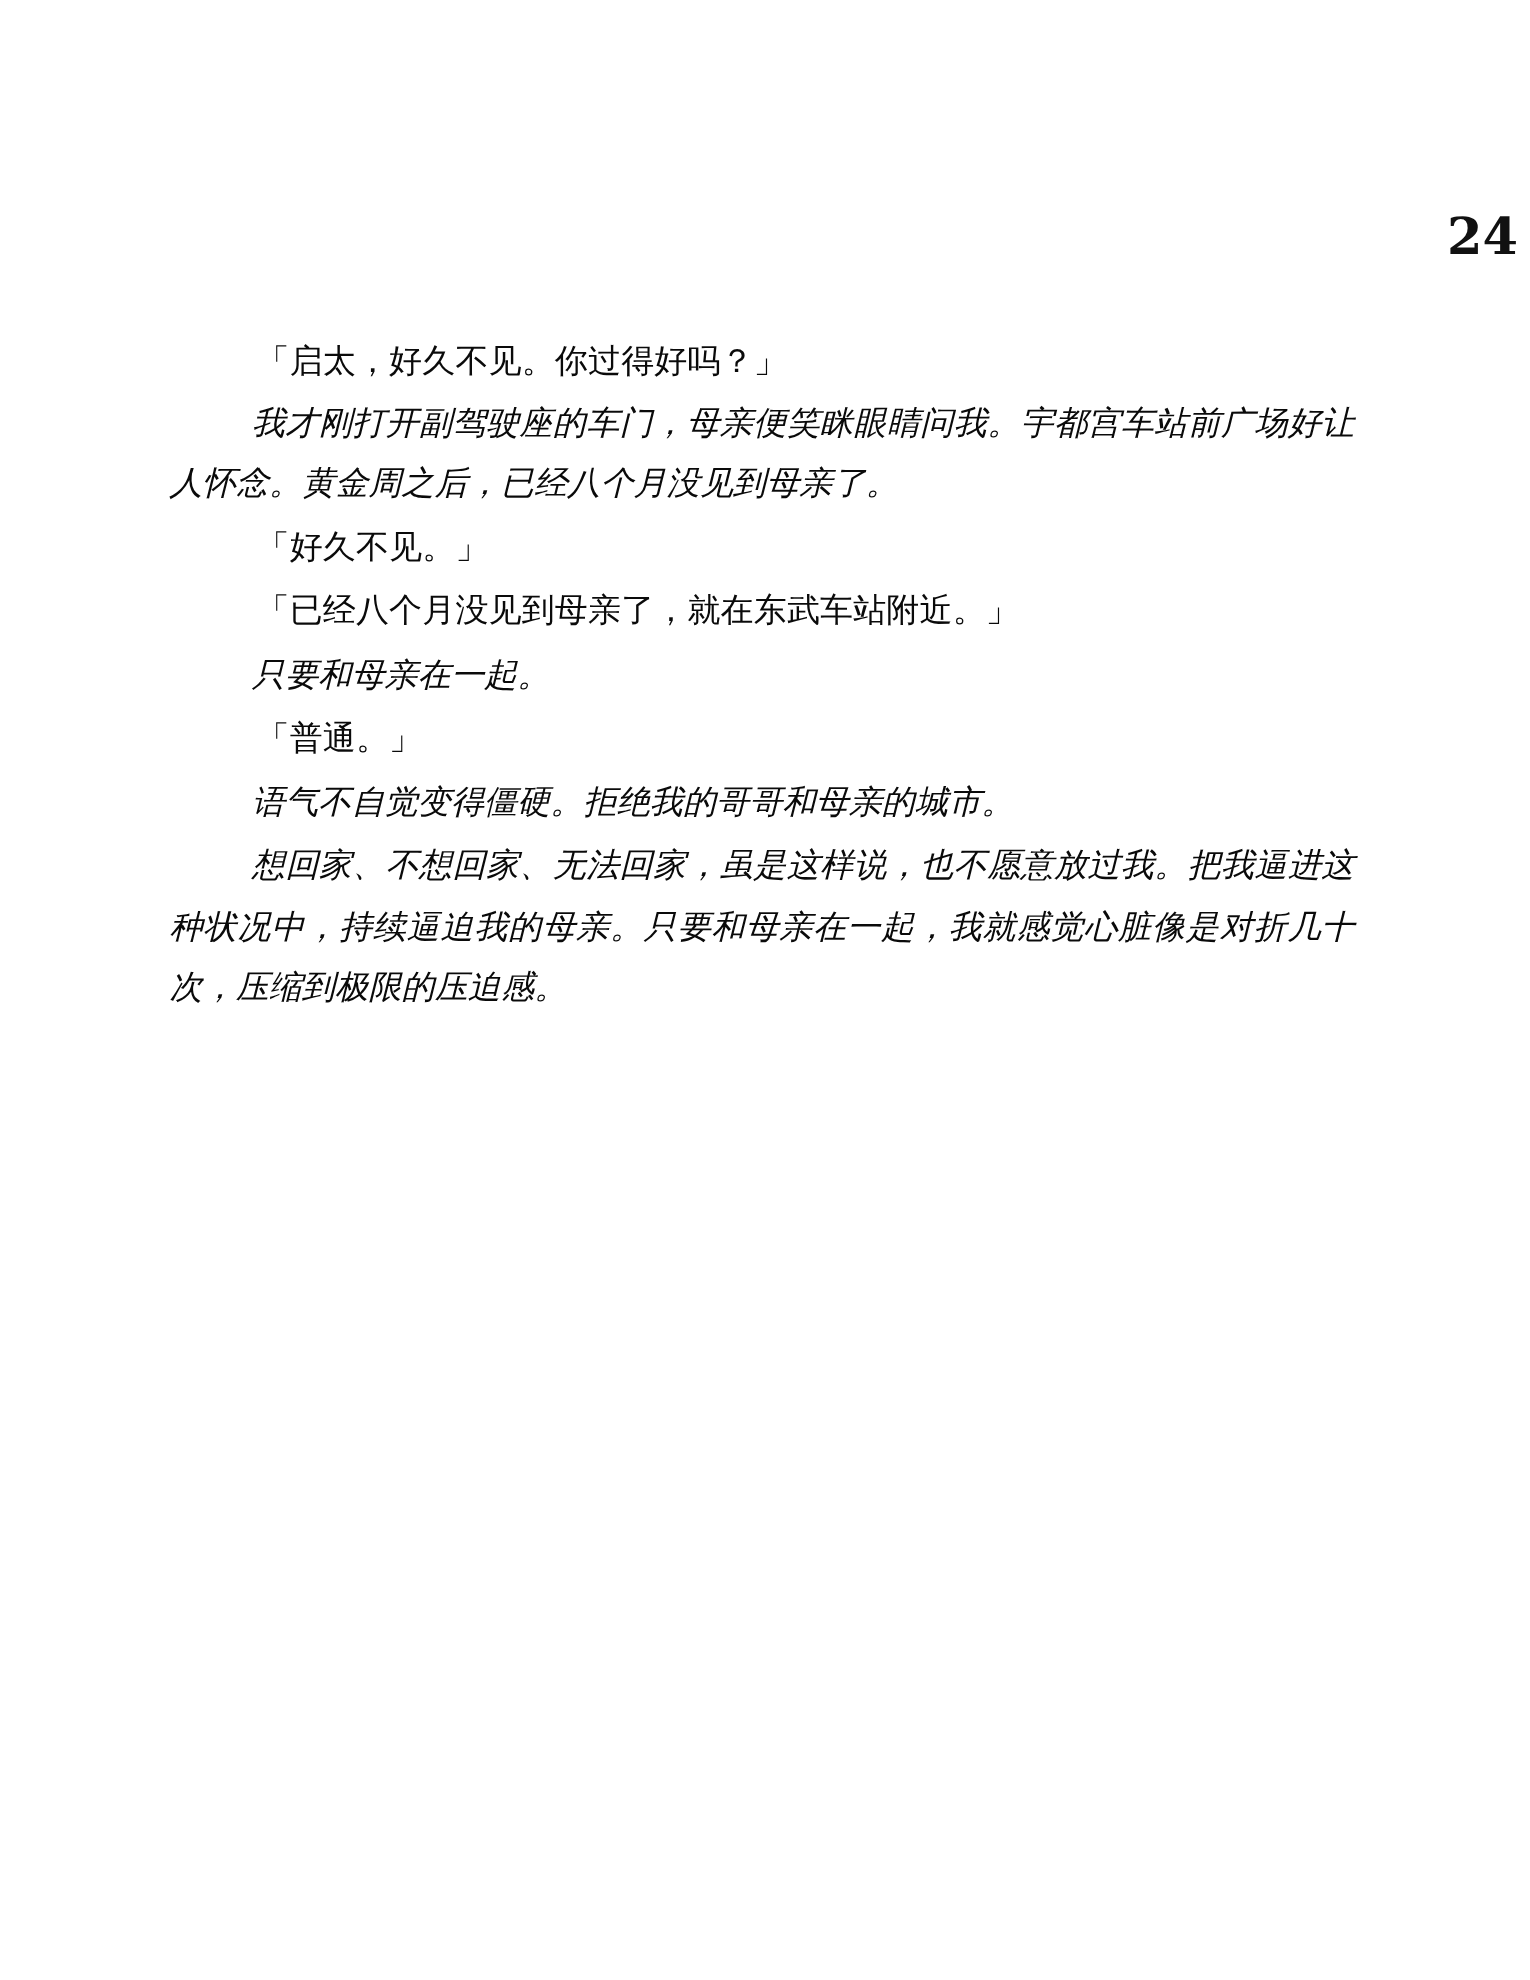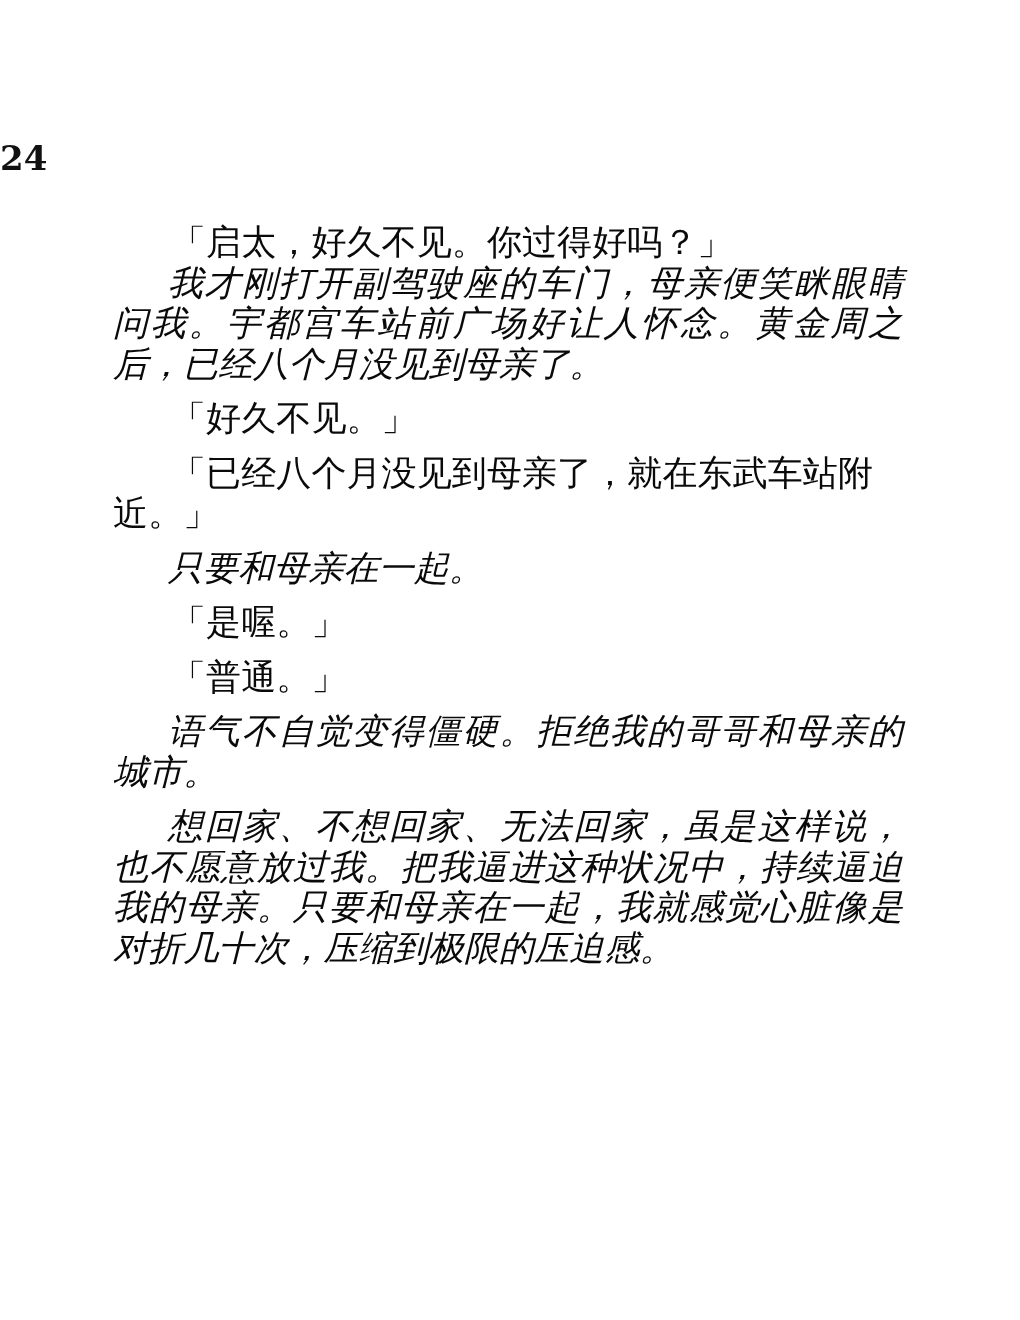--- a/index.html
+++ b/index.html
@@ -22,42 +22,42 @@
     background: #ffffff;
     box-sizing: border-box;
   }
 
   
   .chapter-number {
     position: absolute;
     top: 138px;
     left: 0;
     width: 1012px;
-    text-align: left;
+    text-align: right;
     font-family: "DejaVu Serif", "Liberation Serif", serif;
     font-weight: bold;
     font-size: 34px;
     line-height: 40px;
     letter-spacing: 0px;
     color: #111111;
   }
 
   
   .body-text {
     position: absolute;
     top: 222px;
     left: 113px;
     width: 790px;
   }
 
   p.para {
     margin: 0 0 0 0;
     padding: 0;
     font-family: "DejaVu Serif", "Liberation Serif", serif;
-    font-size: 35px;
+    font-size: 22px;
     line-height: 40.5px;
     text-align: justify;
     text-justify: inter-character;
     text-align-last: left;
     color: #0a0a0a;
     word-break: break-all;
     letter-spacing: 0.1px;
   }
 
   
@@ -67,21 +67,21 @@
   }
 
   
   p.dialogue {
     text-indent: 58px;
     text-align: left;
   }
 
   
   p.gap {
-    margin-top: 14px;
+    margin-top: 2px;
   }
 
   p.nogap {
     margin-top: 0px;
   }
 </style>
 </head>
 <body>
 
 <div class="page">
@@ -94,21 +94,20 @@
 
     <p class="para narrative nogap">我才刚打开副驾驶座的车门，母亲便笑眯眼睛问我。宇都宫车站前广场好让人怀念。黄金周之后，已经八个月没见到母亲了。</p>
 
     <p class="para dialogue gap">「好久不见。」</p>
 
 
     <p class="para dialogue gap">「已经八个月没见到母亲了，就在东武车站附近。」</p>
 
     <p class="para narrative gap">只要和母亲在一起。</p>
 
-    <p class="para dialogue gap">「是喔。」</p>
 
 
 
     <p class="para dialogue gap">「普通。」</p>
 
     <p class="para narrative gap">语气不自觉变得僵硬。拒绝我的哥哥和母亲的城市。</p>
 
     <p class="para narrative gap">想回家、不想回家、无法回家，虽是这样说，也不愿意放过我。把我逼进这种状况中，持续逼迫我的母亲。只要和母亲在一起，我就感觉心脏像是对折几十次，压缩到极限的压迫感。</p>
 
   </div>

